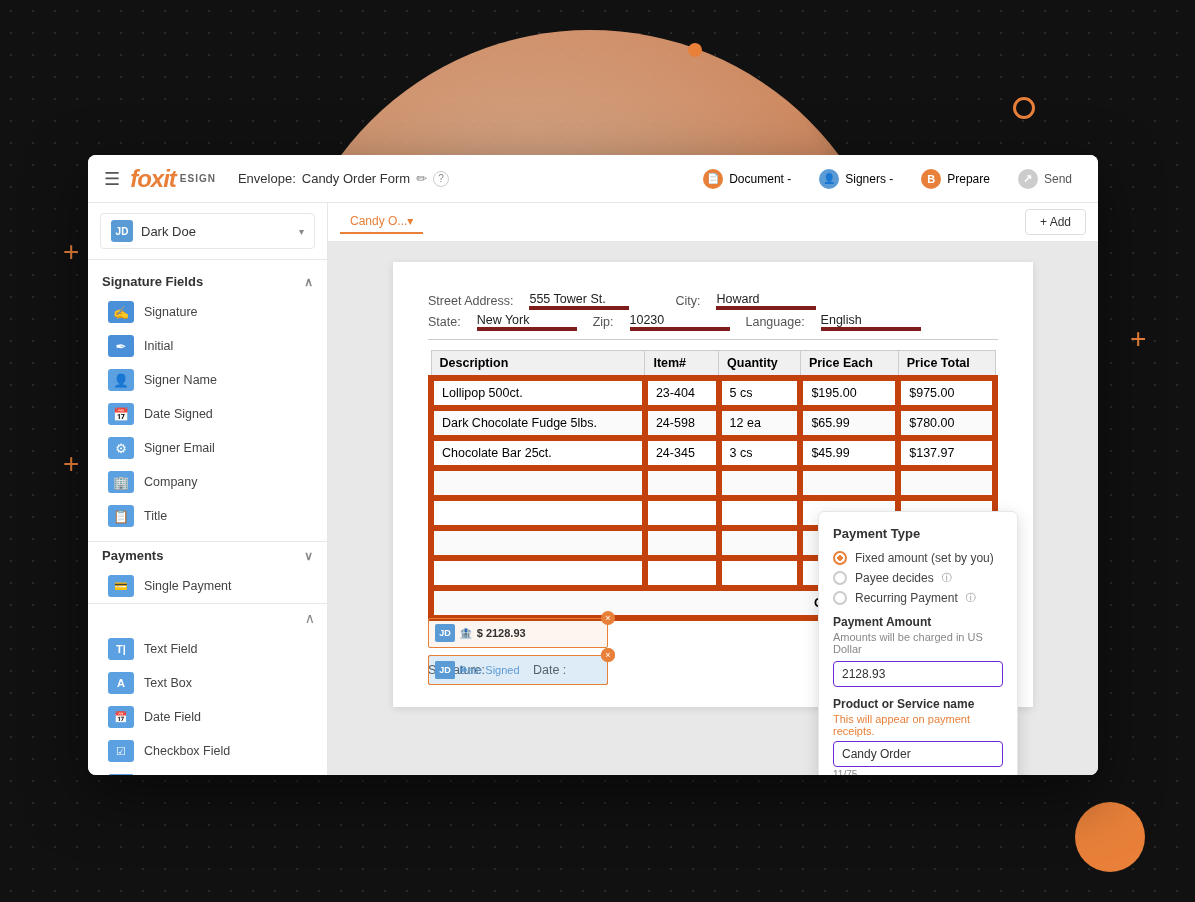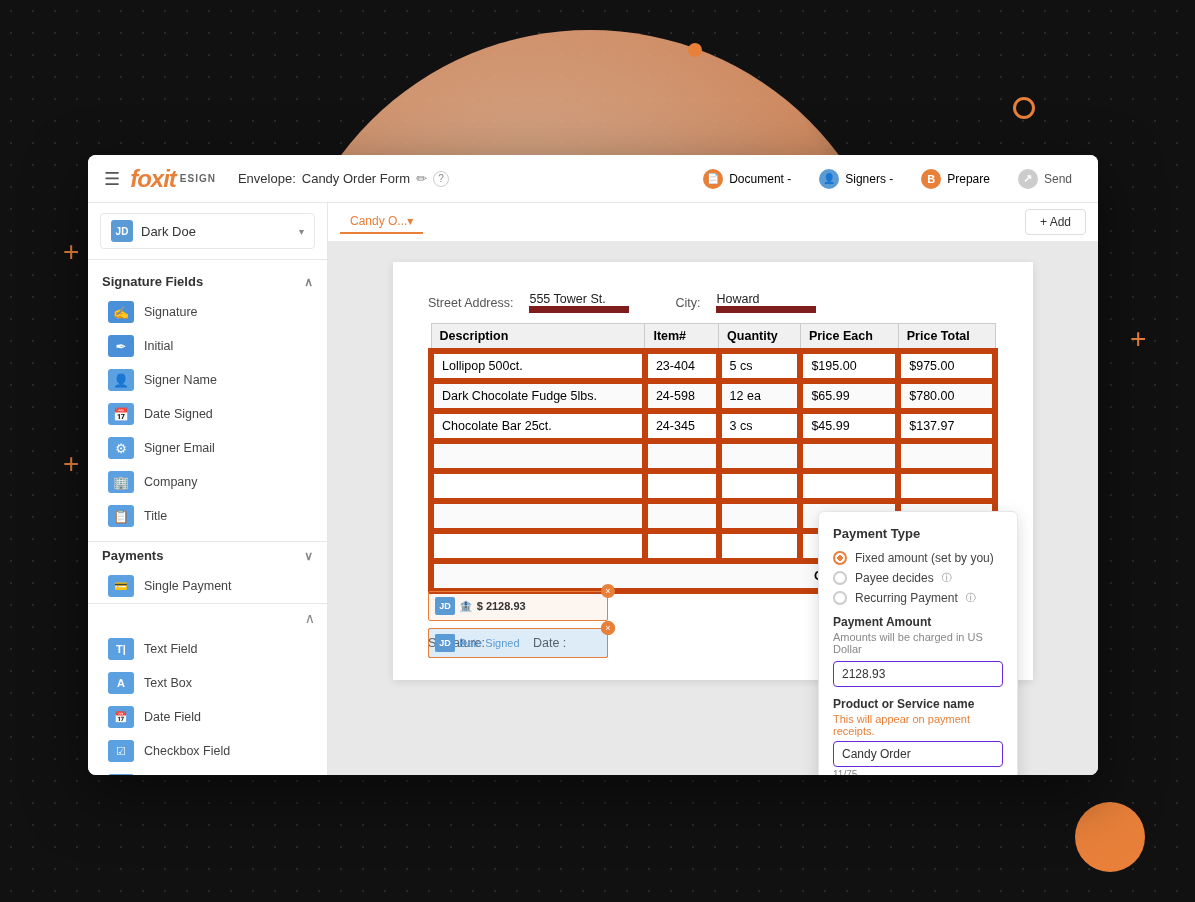--- a/index.html
+++ b/index.html
@@ -548,21 +548,21 @@
 
     .doc-row {
       display: flex;
       align-items: center;
       gap: 16px;
       margin-bottom: 3px;
       font-size: 12.5px;
     }
 
     .field-with-line {
-      border-bottom: 7px solid #7f1d1d;
+      border-bottom: 4px solid #7f1d1d;
       min-width: 100px;
       display: inline-block;
     }
 
     .doc-page-content {
       position: relative;
     }
 
     .sig-area {
       margin-top: 10px;
@@ -736,20 +736,28 @@
       <div class="doc-content">
         <div class="doc-page">
           <div class="doc-page-content">
 
             <div class="doc-address-section">
               <div class="doc-row">
                 <span class="doc-label">Street Address:</span>
                 <span class="doc-value field-with-line">555 Tower St.</span>
                 <span class="doc-label" style="margin-left:30px;">City:</span>
                 <span class="doc-value field-with-line">Howard</span>
+              </div>
+              <div class="doc-row" style="border-bottom:1px solid #ccc;padding-bottom:8px;">
+                <span class="doc-label">State:</span>
+                <span class="doc-value field-with-line">New York</span>
+                <span class="doc-label">Zip:</span>
+                <span class="doc-value field-with-line">10230</span>
+                <span class="doc-label">Language:</span>
+                <span class="doc-value field-with-line">English</span>
               </div>
             </div>
 
             <table class="doc-table">
               <thead>
                 <tr>
                   <th>Description</th>
                   <th>Item#</th>
                   <th>Quantity</th>
                   <th>Price Each</th>

